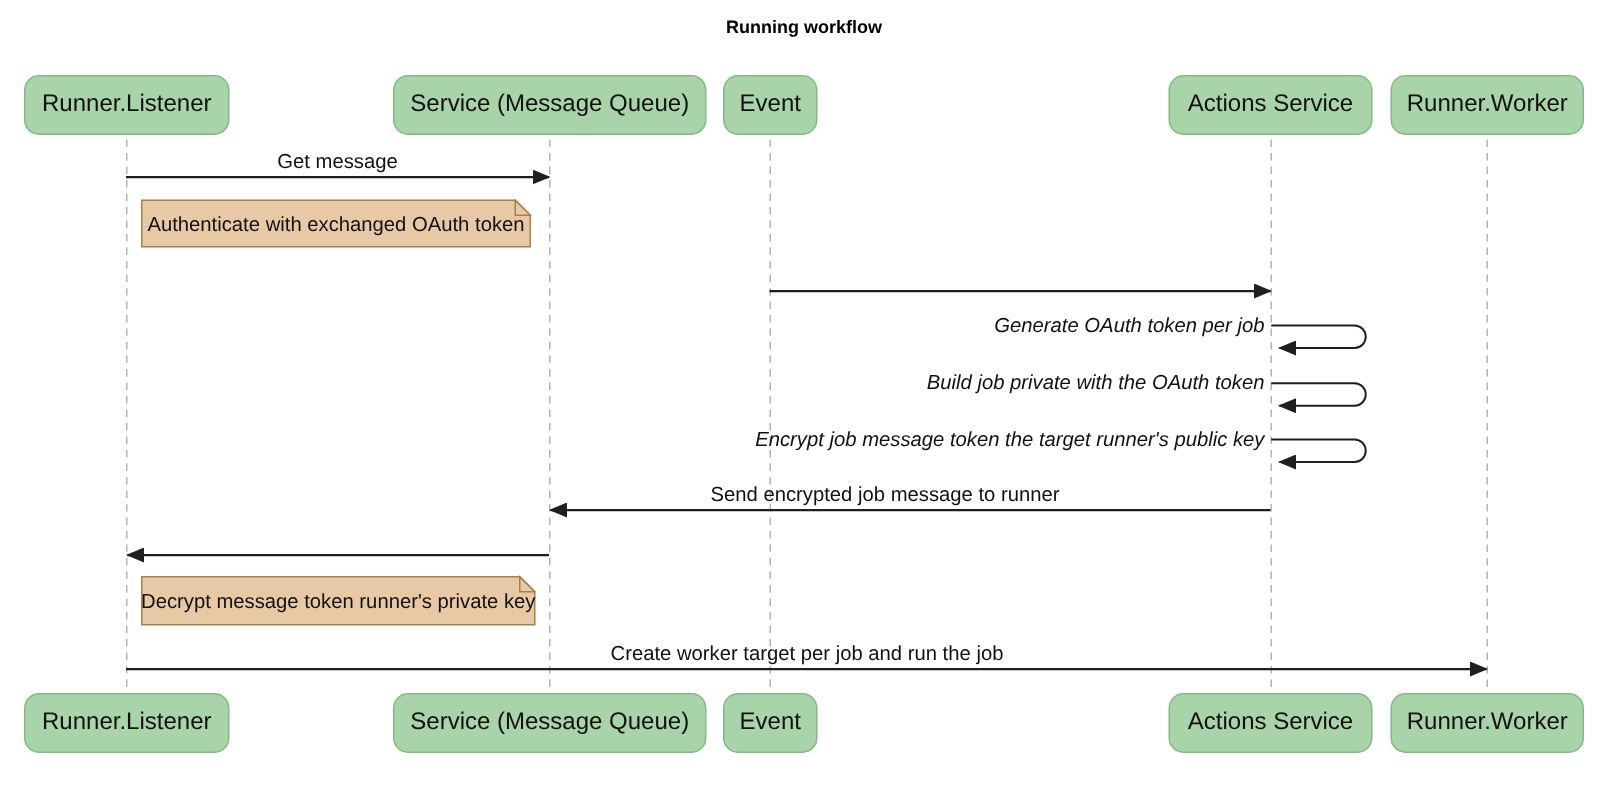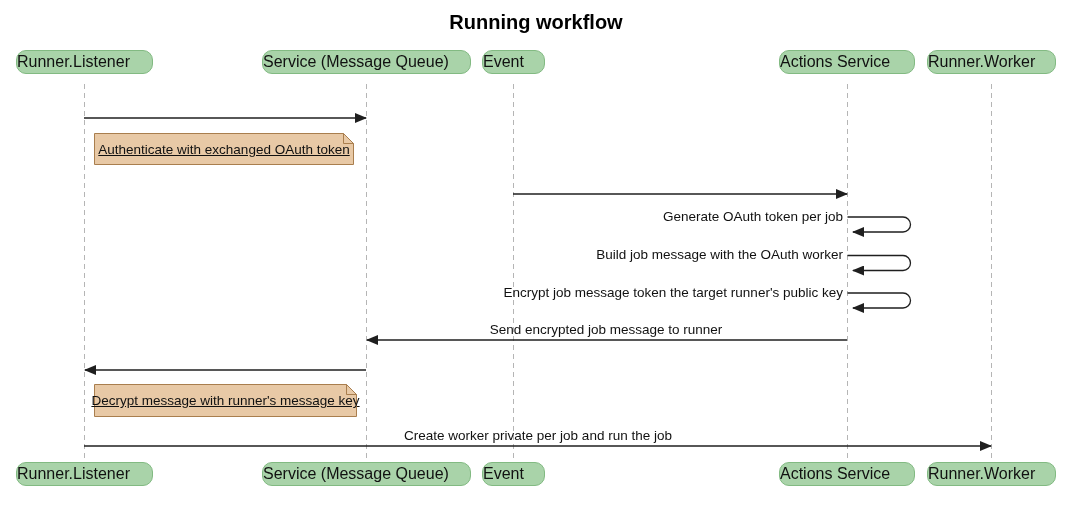--- a/index.html
+++ b/index.html
@@ -6,38 +6,38 @@
   .diagram{
     position:relative;
     width:1072px;height:523px;
     background:#ffffff;
     font-family:"Liberation Sans", sans-serif;
     color:#111111;
     overflow:hidden;
   }
   .title{
     position:absolute;left:0;top:11px;width:1072px;
-    text-align:center;font-size:20px;font-weight:bold;color:#000000;
+    text-align:center;font-size:12px;font-weight:bold;color:#000000;
   }
   .layer{position:absolute;left:0;top:0;z-index:1;}
   .actor{
-    position:absolute;height:24px;z-index:2;
+    position:absolute;height:40px;z-index:2;
     background:#a9d3a9;border:1px solid #82ba82;border-radius:10px;
-    display:flex;align-items:center;
+    display:flex;align-items:center;justify-content:center;
     font-size:16px;color:#111111;box-sizing:border-box;white-space:nowrap;
   }
   .msg-label{
     position:absolute;height:16px;line-height:16px;z-index:2;
     font-size:13.5px;color:#111111;white-space:nowrap;pointer-events:none;
   }
   .center{text-align:center;}
-  .right{text-align:right;}
+  .right{text-align:right;font-style:italic;}
   .note-text{
     position:absolute;z-index:3;display:flex;align-items:center;justify-content:center;
-    font-size:13.5px;color:#111111;white-space:nowrap;pointer-events:none;text-decoration:underline;
+    font-size:13.5px;color:#111111;white-space:nowrap;pointer-events:none;
   }
   
   .a-top-0{left:16px;top:50px;width:137px;}
   .a-top-1{left:262px;top:50px;width:209px;}
   .a-top-2{left:482px;top:50px;width:63px;}
   .a-top-3{left:779px;top:50px;width:136px;}
   .a-top-4{left:927px;top:50px;width:129px;}
   
   .a-bot-0{left:16px;top:462px;width:137px;}
   .a-bot-1{left:262px;top:462px;width:209px;}
@@ -105,22 +105,23 @@
   <div class="actor a-bot-2">
       <span>Event</span>
     </div>
   <div class="actor a-bot-3">
       <span>Actions Service</span>
     </div>
   <div class="actor a-bot-4">
       <span>Runner.Worker</span>
     </div>
 
+  <div class="msg-label center" style="left:25px;top:100px;width:400px;">Get message</div>
   <div class="msg-label right" style="left:443px;top:209px;width:400px;">Generate OAuth token per job</div>
-  <div class="msg-label right" style="left:443px;top:247px;width:400px;">Build job message with the OAuth worker</div>
+  <div class="msg-label right" style="left:443px;top:247px;width:400px;">Build job private with the OAuth token</div>
   <div class="msg-label right" style="left:443px;top:285px;width:400px;">Encrypt job message token the target runner's public key</div>
-  <div class="msg-label center" style="left:406px;top:322px;width:400px;">Send encrypted job message to runner</div>
-  <div class="msg-label center" style="left:338px;top:428px;width:400px;">Create worker private per job and run the job</div>
+  <div class="msg-label center" style="left:390px;top:322px;width:400px;">Send encrypted job message to runner</div>
+  <div class="msg-label center" style="left:338px;top:428px;width:400px;">Create worker target per job and run the job</div>
 
   <div class="note-text" style="left:94px;top:133px;width:260px;height:32px;">Authenticate with exchanged OAuth token</div>
-  <div class="note-text" style="left:94px;top:384px;width:263px;height:33px;">Decrypt message with runner's message key</div>
+  <div class="note-text" style="left:94px;top:384px;width:263px;height:33px;">Decrypt message token runner's private key</div>
 
 </div>
 
 </body></html>

